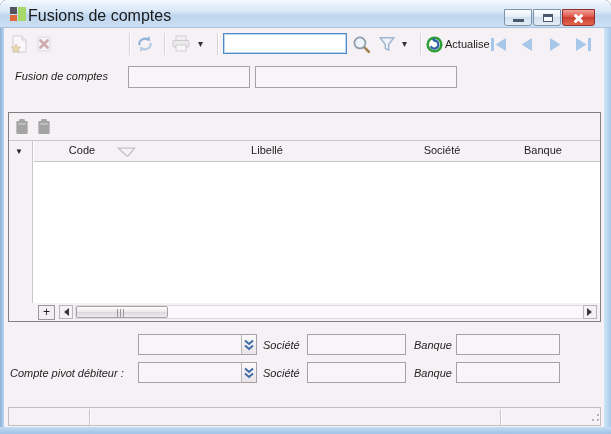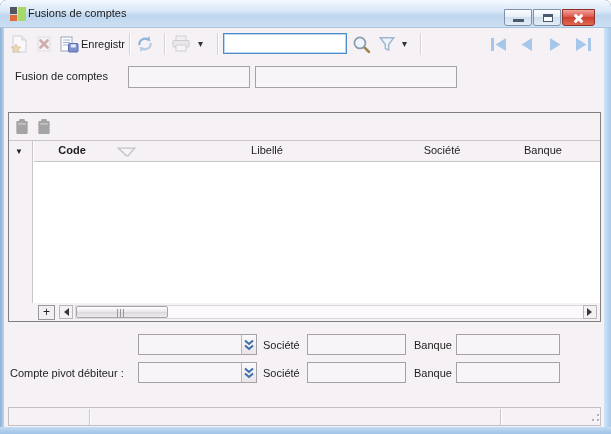--- a/index.html
+++ b/index.html
@@ -13,39 +13,39 @@
   .titlebar { position:absolute; left:0; top:0; width:611px; height:28px;
     background:linear-gradient(#f4f9fe, #dcea f8 40%, #c2d9f1 60%, #cfe1f4);
     background:linear-gradient(#f4f9fe, #d8e7f7 42%, #bed6ef 58%, #cde0f3);
     border-radius:6px 6px 0 0; border-bottom:1px solid #a8c3e0; }
   .frame-left  { position:absolute; left:0;   top:28px; width:4px;  height:399px; background:linear-gradient(90deg,#8fb0d4,#b9d6f2); }
   .frame-right { position:absolute; left:604px;top:28px; width:7px; height:399px; background:linear-gradient(90deg,#cfe5f8,#a9c9e8); }
   .frame-bottom{ position:absolute; left:0; top:427px; width:611px; height:7px; background:linear-gradient(#c4dcf4,#9fc2e4); }
 
   .app-icon { position:absolute; left:10px; top:6px; width:16px; height:16px; }
   .app-icon .sq { position:absolute; }
-  .win-title { position:absolute; left:28px; top:7px; font-size:11px; color:#1a1a1a; }
+  .win-title { position:absolute; left:28px; top:7px; font-size:16px; color:#1a1a1a; }
 
   .winbtn { position:absolute; top:9px; height:17px; border:1px solid #7f93a8; border-radius:0 0 3px 3px;
             background:linear-gradient(#fdfeff,#e6eef7 45%,#d0dfee 46%,#e3edf7); }
   .winbtn.close { background:linear-gradient(#f1a198,#e0574b 45%,#c93d30 46%,#e2684f); border-color:#8e2f28; }
   .glyph-min { position:absolute; left:8px; top:9px; width:11px; height:3px; background:#4a5a6c; }
   .glyph-max { position:absolute; left:9px; top:4px; width:10px; height:8px; border:1px solid #4a5a6c; border-top-width:3px; background:#f8fbff; }
   .glyph-x1, .glyph-x2 { position:absolute; left:10px; top:3px; width:11px; height:3px; background:#fff; border-radius:1px; }
   .glyph-x1 { transform:translateY(4px) rotate(45deg); }
   .glyph-x2 { transform:translateY(4px) rotate(-45deg); }
 
   
   .tbtn { position:absolute; display:flex; align-items:center; gap:2px; height:24px; top:32px; cursor:default; }
   .sep  { position:absolute; top:33px; width:2px; height:22px; border-left:1px solid #d6d2d6; border-right:1px solid #ffffff; }
   .dim  { opacity:.55; filter:saturate(.65); }
   .ddarrow { font-size:10px; color:#333; line-height:10px; }
   .searchbox { position:absolute; left:223px; top:33px; width:124px; height:21px; background:#fff;
                border:1px solid #4e8cc9; box-shadow:0 0 0 1px #bcd6ef inset; padding-left:3px; font-size:11px; }
-  .lbl { position:absolute; white-space:nowrap; }
+  .lbl { position:absolute; white-space:nowrap;font-style:italic; }
 
   
   .field { position:absolute; background:#f8f5f8; border:1px solid #a5a1a5; height:22px; }
 
   
   .grid { position:absolute; left:8px; top:112px; width:593px; height:210px; border:1px solid #7f7f7f; background:#fff; }
   .grid-toolbar { position:absolute; left:0; top:0; width:591px; height:28px; background:#f5f1f5; border-bottom:1px solid #c9c6c9; }
   .grid-gutter  { position:absolute; left:0; top:28px; width:24px; height:180px; background:#f5f1f5; border-right:1px solid #c9c6c9; }
   .grid-header  { position:absolute; left:25px; top:28px; width:566px; height:21px; background:#f5f1f5; border-bottom:1px solid #c9c6c9; }
   .hcell { position:absolute; top:3px; text-align:center; color:#1e1e1e; }
@@ -110,31 +110,20 @@
       <path d="M13 1 L13 5 L17 5" fill="#e9e9ef" stroke="#b4b4c0"></path>
       <polygon points="7,9 8.5,12 11.8,12.3 9.3,14.4 10,17.6 7,15.9 4,17.6 4.7,14.4 2.2,12.3 5.5,12" fill="#edc64f" stroke="#c79d36" stroke-width="0.8"></polygon>
     </svg>
   </div>
   <div class="tbtn dim" style="left:35px;">
     <svg width="18" height="18" viewBox="0 0 18 18">
       <rect x="3" y="2" width="12" height="14" fill="#f3f3f6" stroke="#ccccd4"></rect>
       <path d="M5.5 5.5 L12.5 12.5 M12.5 5.5 L5.5 12.5" stroke="#cf6a6a" stroke-width="2.6" stroke-linecap="round"></path>
     </svg>
   </div>
-  <div class="tbtn" style="left:60px;">
-    <svg width="19" height="17" viewBox="0 0 19 17">
-      <rect x="1" y="1" width="11" height="14" fill="#fff" stroke="#9aa7b8"></rect>
-      <line x1="3" y1="4" x2="10" y2="4" stroke="#9fb6d4"></line>
-      <line x1="3" y1="6.5" x2="10" y2="6.5" stroke="#9fb6d4"></line>
-      <line x1="3" y1="9" x2="10" y2="9" stroke="#9fb6d4"></line>
-      <rect x="8.5" y="7.5" width="9.5" height="8.5" rx="1" fill="#7d8fce" stroke="#5a6cb0"></rect>
-      <rect x="10.8" y="8.3" width="5" height="3.2" fill="#e3e9ff"></rect>
-    </svg>
-    <span>Enregistr</span>
-  </div>
   <div class="sep" style="left:129px;"></div>
 
   <div class="tbtn" style="left:136px;">
     <svg width="18" height="18" viewBox="0 0 16 16">
       <path d="M3.2 9 A5 4.6 0 0 1 11 4.2" fill="none" stroke="#8fb3da" stroke-width="2"></path>
       <polygon points="11.9,1 12.7,5.6 8.3,4.2" fill="#8fb3da"></polygon>
       <path d="M12.8 7 A5 4.6 0 0 1 5 11.8" fill="none" stroke="#b4cce6" stroke-width="2"></path>
       <polygon points="4.1,15 3.3,10.4 7.7,11.8" fill="#b4cce6"></polygon>
     </svg>
   </div>
@@ -163,20 +152,28 @@
   <div class="tbtn" style="left:378px;">
     <svg width="18" height="18" viewBox="0 0 16 16">
       <path d="M2 2.5 H14 L9.5 8.5 V13.5 L6.5 12 V8.5 Z" fill="#eef3f9" stroke="#9fb6cf" stroke-width="1.3"></path>
     </svg>
   </div>
   <div class="tbtn" style="left:402px;">
     <span class="ddarrow">▾</span>
   </div>
   <div class="sep" style="left:420px;"></div>
 
+  <div class="tbtn" style="left:426px;">
+    <svg width="17" height="17" viewBox="0 0 16 16">
+      <circle cx="8" cy="8" r="6.4" fill="#ffffff" stroke="#2e9e38" stroke-width="2.4"></circle>
+      <path d="M8 4.2 A3.8 3.8 0 1 1 4.4 9.6" fill="none" stroke="#2f62a8" stroke-width="2"></path>
+      <polygon points="8.8,1.4 8.3,6 5.3,3.2" fill="#2f62a8"></polygon>
+    </svg>
+    <span>Actualise</span>
+  </div>
 
   <div class="tbtn" style="left:489px;">
     <svg width="20" height="15" viewBox="0 0 20 15">
       <rect x="2" y="1" width="3" height="13" fill="#a6c7ea"></rect>
         <polygon points="17,1 17,14 6.5,7.5" fill="#a6c7ea"></polygon>
     </svg>
   </div>
   <div class="tbtn" style="left:518px;">
     <svg width="18" height="15" viewBox="0 0 18 15">
       <polygon points="14,1 14,14 3.5,7.5" fill="#a6c7ea"></polygon>
@@ -211,21 +208,21 @@
         <rect x="2" y="2.6" width="10" height="11.6" rx="1" fill="#a4a4a4"></rect>
         <rect x="3.6" y="4.4" width="6.8" height="1.6" fill="#c2c2c2"></rect>
       </svg>
     </div>
 
     <div class="grid-gutter">
       <span class="rowmark" style="position:absolute;left:6px;top:6px;font-size:8px;">▼</span>
     </div>
 
     <div class="grid-header">
-      <span class="hcell" style="left:8px;width:60px;font-weight:bold;">Code</span>
+      <span class="hcell" style="left:18px;width:60px;">Code</span>
       <svg style="position:absolute;left:82px;top:6px;" width="22" height="11" viewBox="0 0 20 10">
         <path d="M2 1 H17 L11 8 H9.5 Z" fill="none" stroke="#c3c3cb" stroke-width="1.2"></path>
       </svg>
       <span class="hcell" style="left:193px;width:80px;">Libellé</span>
       <span class="hcell" style="left:368px;width:80px;">Société</span>
       <span class="hcell" style="left:469px;width:80px;">Banque</span>
     </div>
 
     <div class="grid-bottom">
       <div class="plusbtn">+</div>

